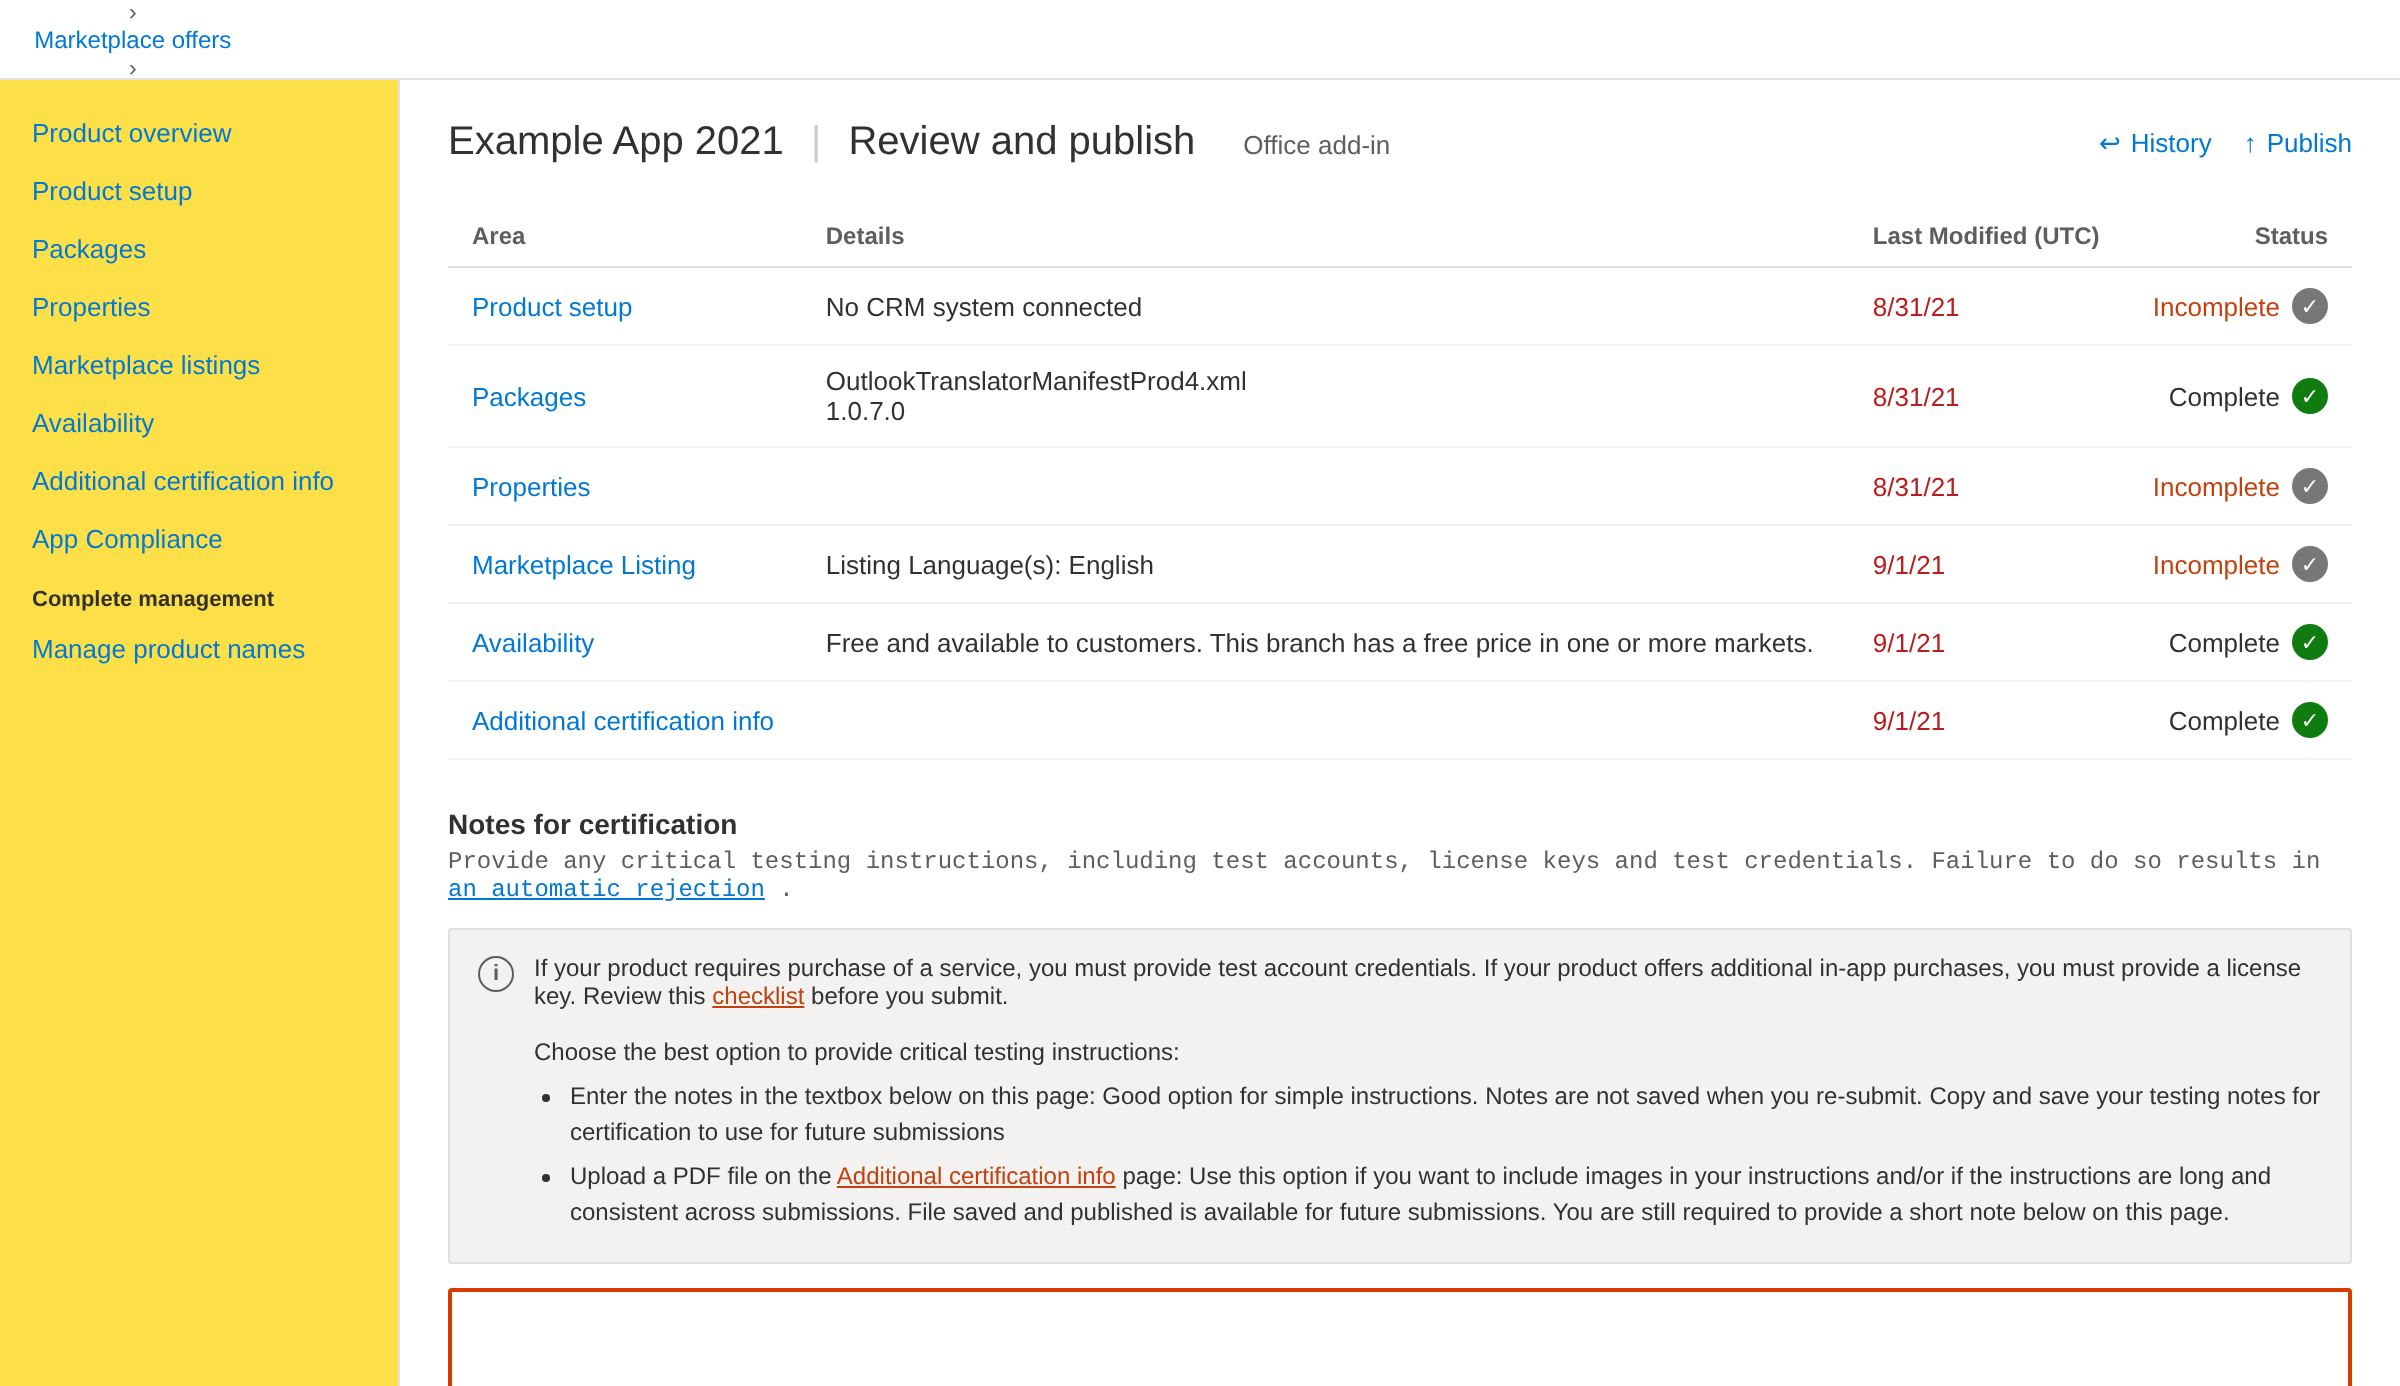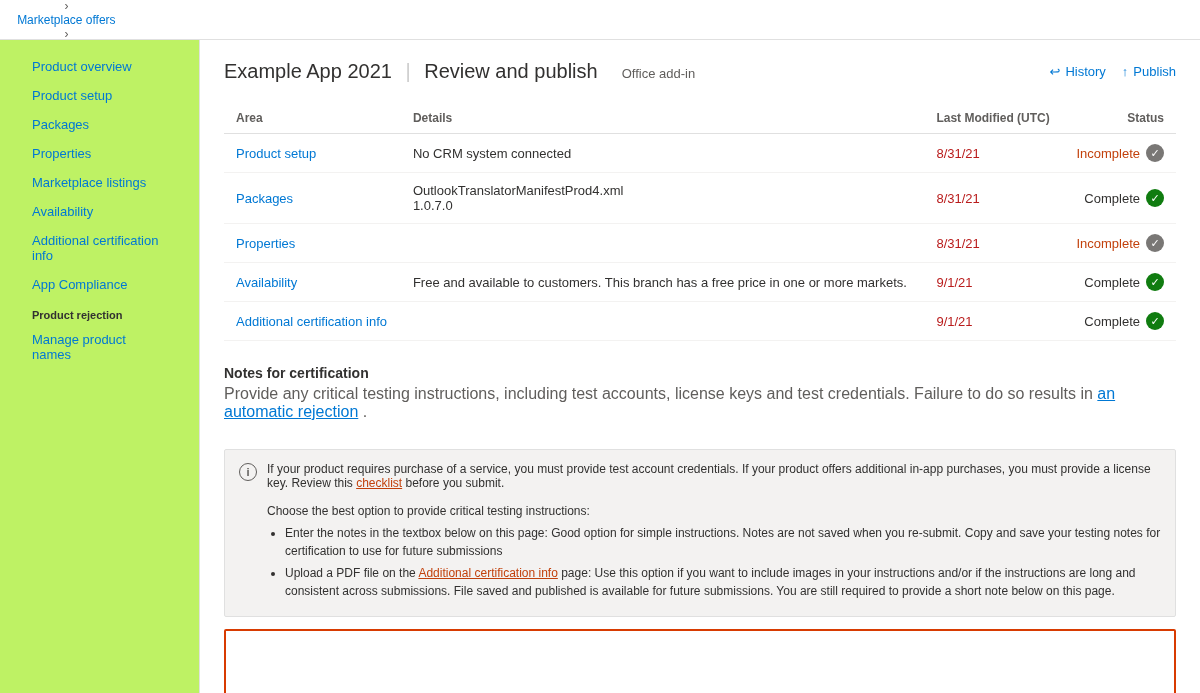--- a/index.html
+++ b/index.html
@@ -39,23 +39,23 @@
       display: flex;
       height: calc(100vh - 40px);
       overflow: hidden;
     }
 
     
     .sidebar {
       width: 200px;
       min-width: 200px;
       border-right: 1px solid #e0e0e0;
-      padding: 12px 16px;
+      padding: 12px 0;
       overflow-y: auto;
-      background: #bef264;
+      background: #fde047;
     }
     .sidebar-item {
       padding: 7px 16px;
       font-size: 13px;
       color: #0078d4;
       cursor: pointer;
     }
     .sidebar-section-header {
       padding: 10px 16px 4px;
       font-size: 11px;
@@ -168,23 +168,24 @@
 
     
     .notes-section { margin-top: 4px; }
     .notes-title {
       font-size: 14px;
       font-weight: 600;
       color: #323130;
       margin-bottom: 4px;
     }
     .notes-desc {
-      font-size: 16px;
-      color: #605e5c;
-      margin-bottom: 28px;
+      font-size: 12px;
+      color: #605e5c;
+      margin-bottom: 12px;
+      font-family: Liberation Mono, monospace;
     }
     .notes-desc a {
       color: #0078d4;
       text-decoration: underline;
     }
 
     
     .info-box {
       background: #f3f2f1;
       border: 1px solid #e0e0e0;
@@ -244,21 +245,21 @@
 
   <nav class="sidebar">
     <div class="sidebar-item">Product overview</div>
     <div class="sidebar-item">Product setup</div>
     <div class="sidebar-item">Packages</div>
     <div class="sidebar-item">Properties</div>
     <div class="sidebar-item">Marketplace listings</div>
     <div class="sidebar-item">Availability</div>
     <div class="sidebar-item">Additional certification info</div>
     <div class="sidebar-item">App Compliance</div>
-    <div class="sidebar-section-header">Product rejection</div>
+    <div class="sidebar-section-header">Complete management</div>
     <div class="sidebar-item">Manage product names</div>
   </nav>
 
   <main class="main">
 
     <div class="page-header">
       <div style="display:flex;align-items:baseline;gap:24px;">
         <span class="page-title">
           <span>Example App 2021</span>
           <span class="separator"> | </span>
@@ -309,20 +310,29 @@
           <tr>
             <td class="area-col"><a href="#">Properties</a></td>
             <td style="font-size: 13px; color: rgb(50, 49, 48);"></td>
             <td class="last-modified">8/31/21</td>
             <td class="status-col"><span class="status-badge">
                 <span class="status-text-incomplete">Incomplete</span>
                 <span class="status-icon-incomplete">✓</span>
               </span></td>
           </tr>
           <tr>
+            <td class="area-col"><a href="#">Marketplace Listing</a></td>
+            <td style="font-size: 13px; color: rgb(50, 49, 48);">Listing Language(s): English</td>
+            <td class="last-modified">9/1/21</td>
+            <td class="status-col"><span class="status-badge">
+                <span class="status-text-incomplete">Incomplete</span>
+                <span class="status-icon-incomplete">✓</span>
+              </span></td>
+          </tr>
+          <tr>
             <td class="area-col"><a href="#">Availability</a></td>
             <td style="font-size: 13px; color: rgb(50, 49, 48);">Free and available to customers. This branch has a free price in one or more markets.</td>
             <td class="last-modified">9/1/21</td>
             <td class="status-col"><span class="status-badge">
                 <span class="status-text-complete">Complete</span>
                 <span class="status-icon-complete">✓</span>
               </span></td>
           </tr>
           <tr>
             <td class="area-col"><a href="#">Additional certification info</a></td>

